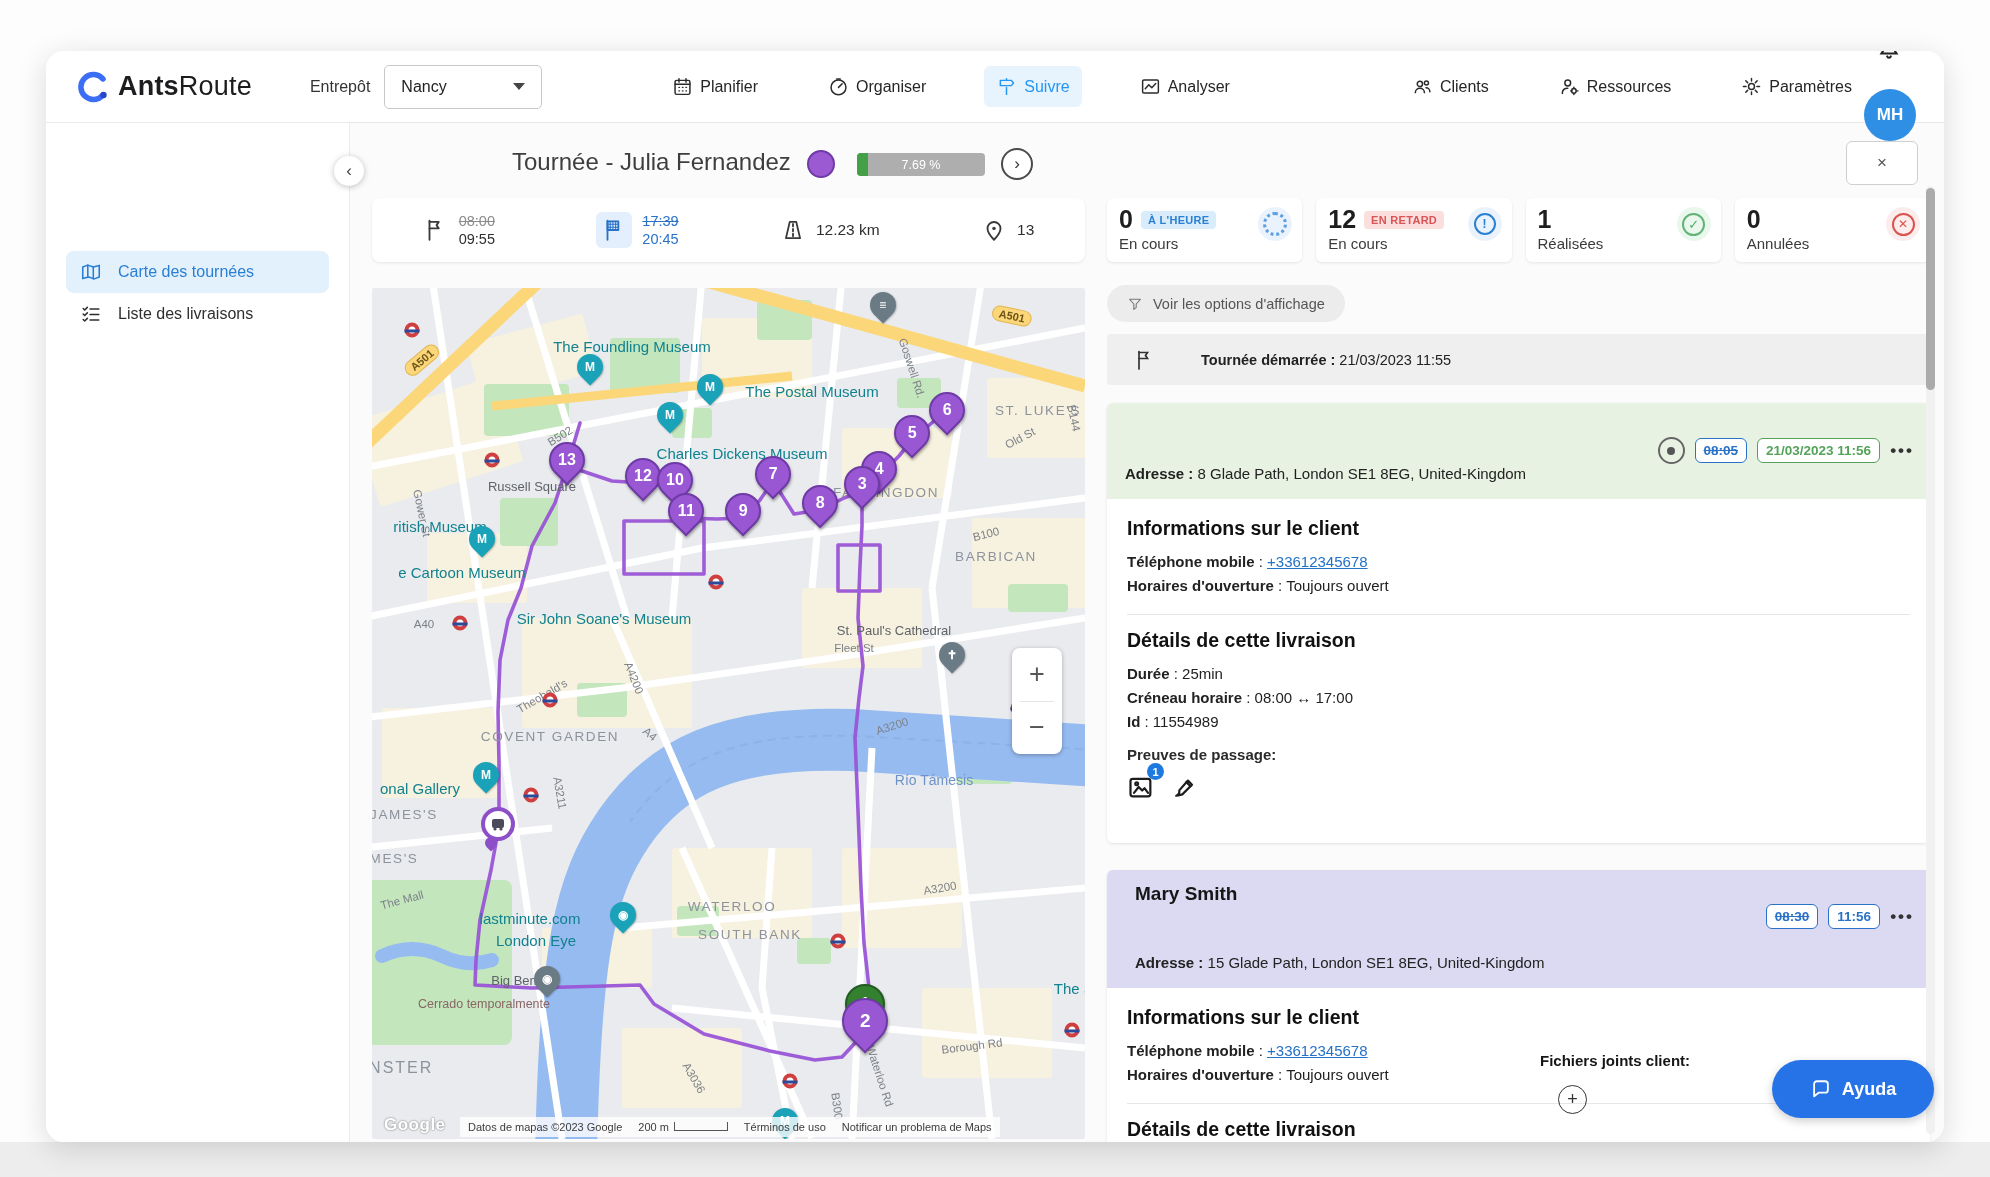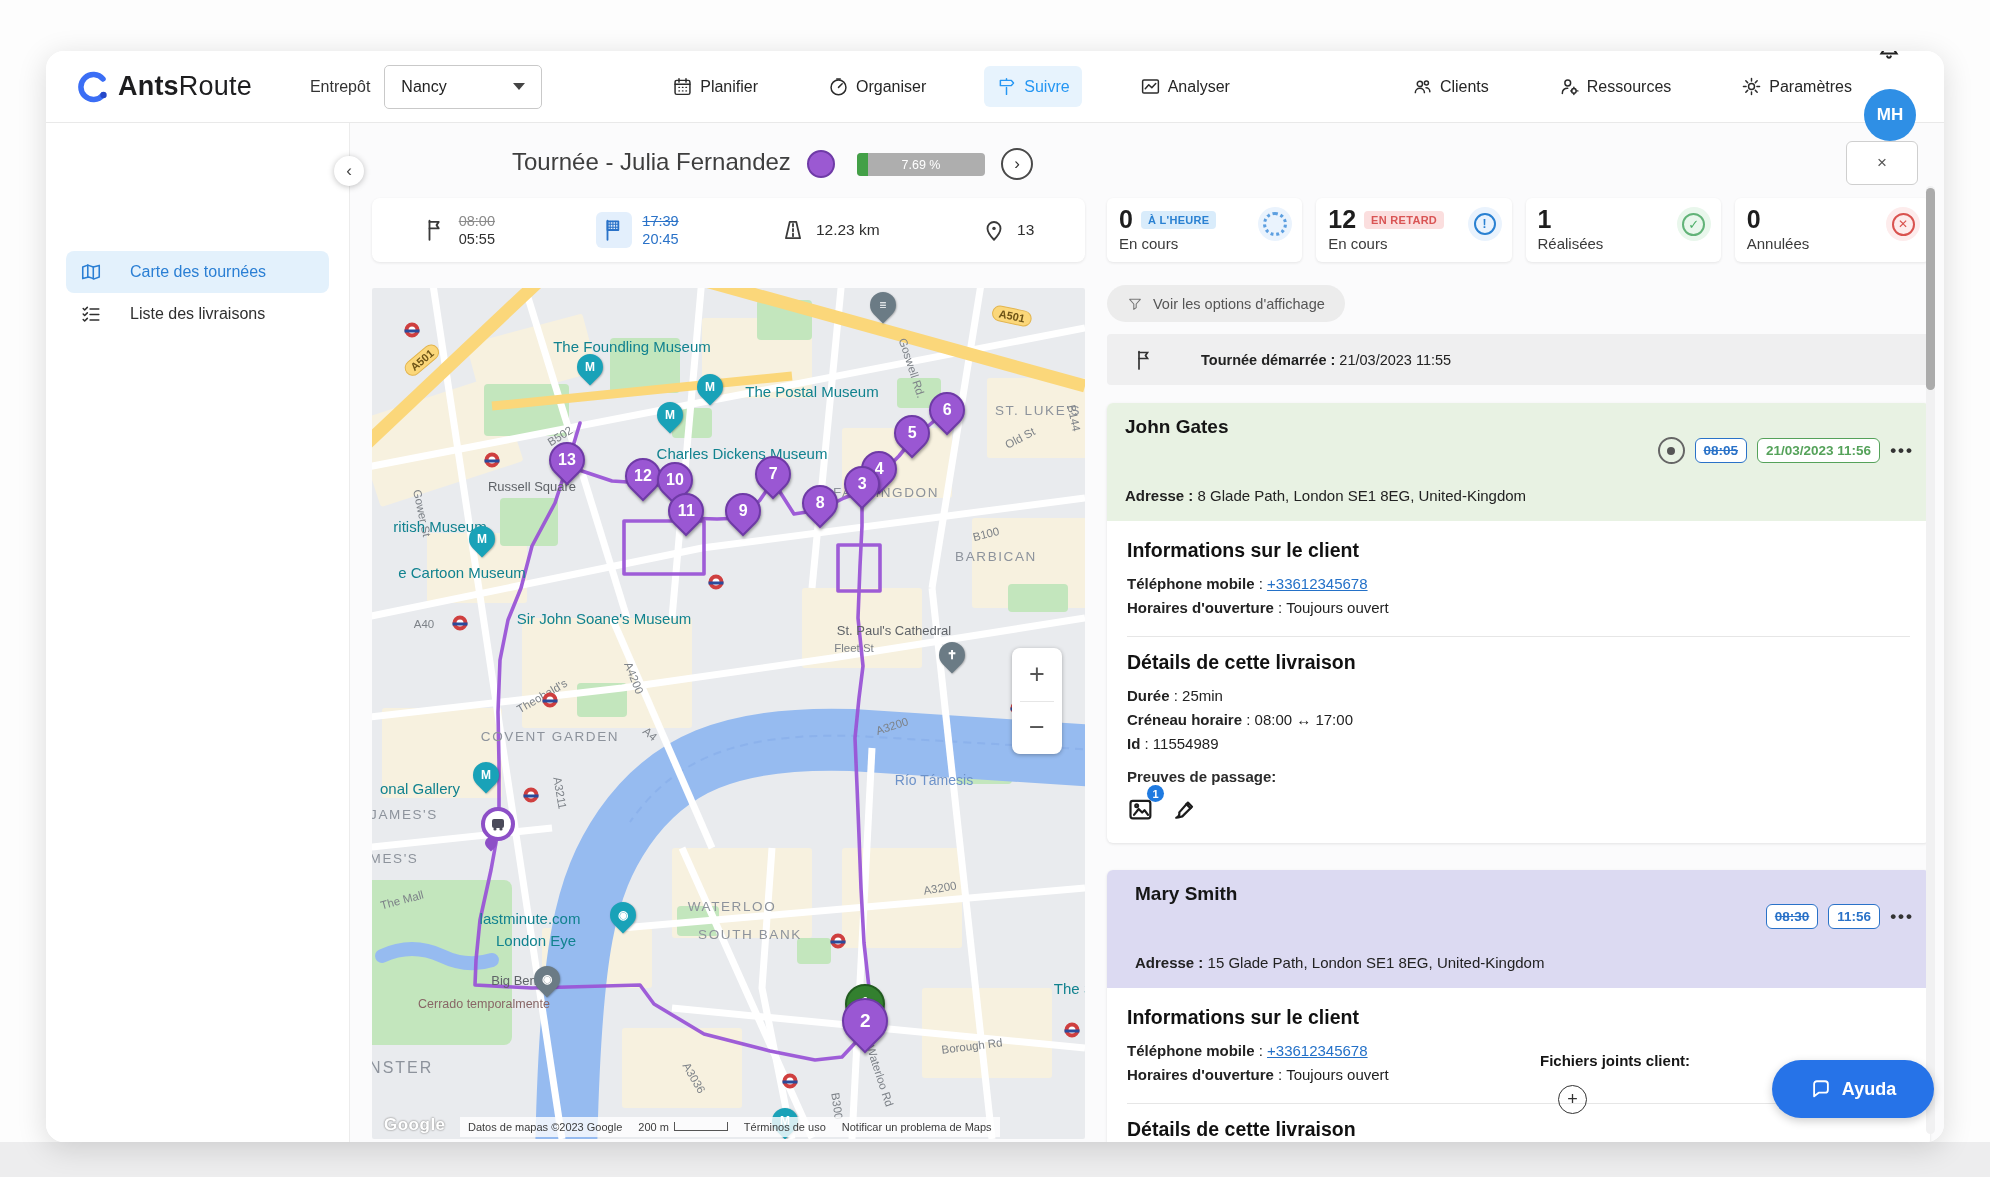--- a/index.html
+++ b/index.html
@@ -23,21 +23,21 @@
   .nav-gap{margin-left:112px;}
   .hdr-right{margin-left:auto;display:flex;align-items:center;gap:26px;flex-direction:column;}
   .bell{position:relative;width:30px;height:30px;cursor:pointer;}
   .bell svg{width:28px;height:28px;stroke:#222;fill:none;stroke-width:1.7;stroke-linecap:round;}
   .bell-badge{position:absolute;right:-12px;top:-10px;background:#1f7ae0;color:#fff;font-size:12px;font-weight:700;min-width:20px;height:21px;border-radius:11px;display:flex;align-items:center;justify-content:center;padding:0 4px;border:2px solid #fff;}
   .avatar{width:52px;height:52px;border-radius:50%;background:#2f8fe5;color:#fff;font-weight:700;font-size:17px;display:flex;align-items:center;justify-content:center;cursor:pointer;}
 
   
   .sidebar{position:absolute;left:0;top:72px;bottom:0;width:303px;background:#fff;border-right:1px solid #ececec;z-index:30;}
   .collapse-btn{position:absolute;right:-15px;top:33px;width:30px;height:30px;border-radius:50%;background:#fff;box-shadow:0 1px 6px rgba(0,0,0,.25);display:flex;align-items:center;justify-content:center;font-size:17px;color:#444;cursor:pointer;z-index:60;}
-  .side-item{display:flex;align-items:center;gap:28px;margin:0 20px;padding:10px 14px;border-radius:8px;font-size:16px;color:#2f2f2f;cursor:pointer;}
+  .side-item{display:flex;align-items:center;gap:16px;margin:0 20px;padding:10px 14px;border-radius:8px;font-size:16px;color:#2f2f2f;cursor:pointer;}
   .side-item.first{margin-top:128px;}
   .side-item.active{background:#e3f1fc;color:#2a7fd4;}
   .side-item svg{width:22px;height:22px;stroke:#2f2f2f;fill:none;stroke-width:1.7;stroke-linecap:round;stroke-linejoin:round;}
   .side-item.active svg{stroke:#2a7fd4;}
 
   
   .main{position:absolute;left:303px;top:72px;right:0;bottom:0;background:#fbfbfc;}
   .route-title{position:absolute;left:140px;top:25px;font-size:24px;font-weight:500;color:#3e3e3e;margin-left:23px;}
   .route-dot{position:absolute;left:458px;top:27px;width:28px;height:28px;border-radius:50%;background:#9b59d2;border:2px solid #6f3ba7;box-sizing:border-box;}
   .progressbar{position:absolute;left:508px;top:30px;width:128px;height:23px;background:#aeaeae;border-radius:4px;overflow:hidden;}
@@ -269,21 +269,21 @@
     <div class="close-btn">×</div>
 
     <div class="stats-card">
       <div class="stat">
         <svg viewBox="0 0 24 24">
             <path d="M6 21V3.5"></path>
             <path d="M6 4.5h8.5l-2 3 2 3H6"></path>
           </svg>
         <div class="times">
             <span class="strike-gray">08:00</span>
-            <span class="now">05:55</span>
+            <span class="now">09:55</span>
           </div>
       </div>
       <div class="stat end">
         <span class="iconbox">
           <svg viewBox="0 0 24 24">
               <path d="M6 21V3.5"></path>
               <path d="M6 4h10v8H6z"></path>
               <path d="M8.5 4v8M11 4v8M13.5 4v8M6 6.7h10M6 9.4h10" stroke-width="1"></path>
             </svg>
         </span>
@@ -578,21 +578,20 @@
       <div class="started-row">
         <svg viewBox="0 0 24 24">
             <path d="M6 21V3.5"></path>
             <path d="M6 4.5h8.5l-2 3 2 3H6"></path>
           </svg>
         <span><b>Tournée démarrée :</b> <span>21/03/2023 11:55</span></span>
       </div>
 
       <div class="dcard john">
         <div class="dhead green">
-          <div class="dname">John Gates</div>
           <div class="daddr"><b>Adresse :</b> <span>8 Glade Path, London SE1 8EG, United-Kingdom</span></div>
           <div class="dbadges">
             <div class="dot-icon">
                 <i></i>
               </div>
             <span class="tbadge blue struck">08:05</span>
             <span class="tbadge green">21/03/2023 11:56</span>
             <span class="dots">•••</span>
           </div>
         </div>

